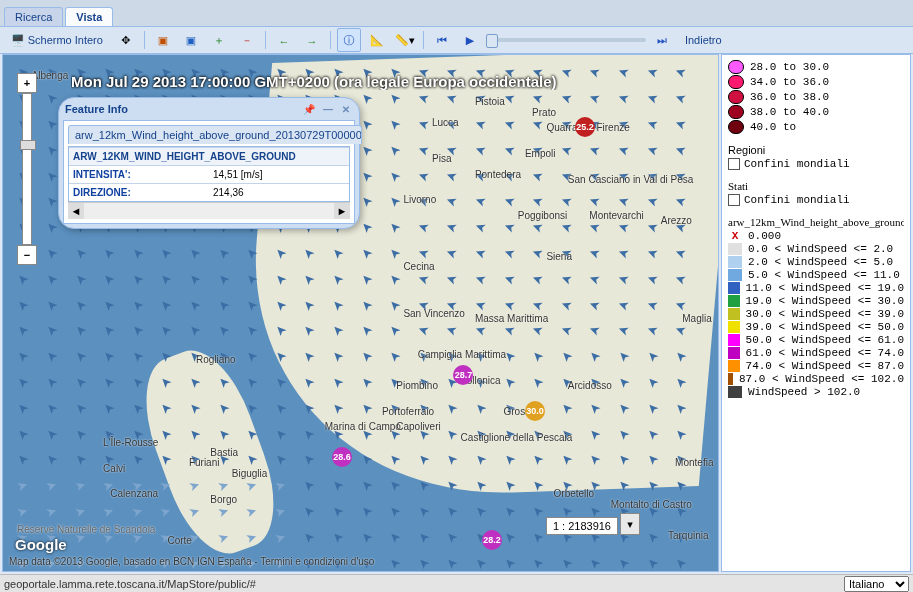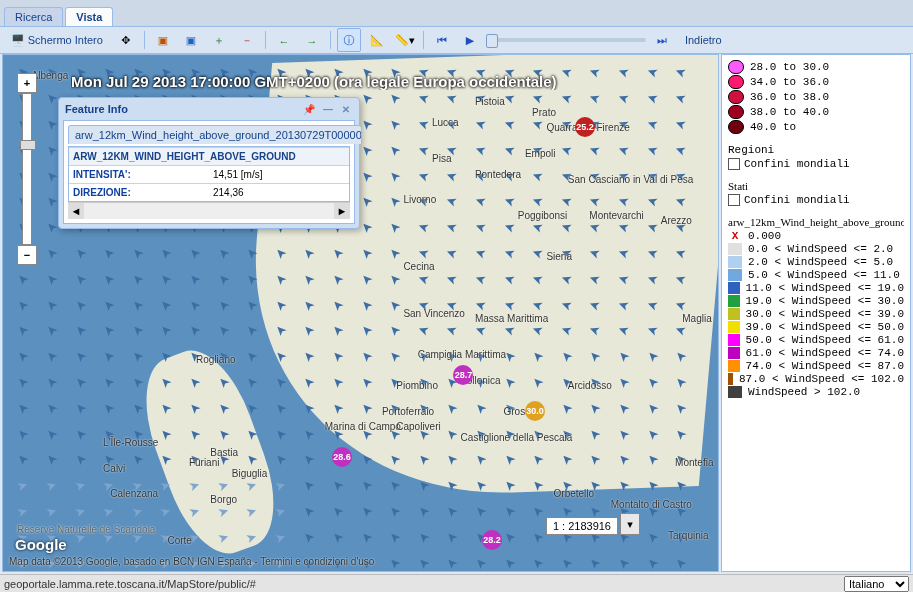--- a/index.html
+++ b/index.html
@@ -114,21 +114,21 @@
   .map-title{
     position:absolute;top:18px;left:68px;right:12px;
     color:#fff;font-size:15px;font-weight:bold;
     text-shadow:0 0 3px #000,0 0 3px #000;
     white-space:nowrap;overflow:hidden;
   }
 
   
   .fwin{
     position:absolute;left:55px;top:42px;width:300px;
-    background:#cddef3;border:1px solid #99bbe8;border-radius:4px;
+    background:#cddef3;border:1px solid #99bbe8;border-radius:16px;
     box-shadow:2px 2px 6px rgba(0,0,0,.3);
   }
   .fwin .titlebar{display:flex;align-items:center;justify-content:space-between;padding:4px 6px;color:#15428b;font-weight:bold;}
   .fwin .tools{display:flex;gap:4px;}
   .fwin .wtool{width:14px;height:14px;display:flex;align-items:center;justify-content:center;cursor:pointer;font-size:10px;color:#6b8ab8;}
   .fwin .winner{background:#fff;margin:0 4px 4px 4px;border:1px solid #99bbe8;padding:4px;}
   .fwin .layertab{display:inline-block;padding:3px 6px;border:1px solid #99bbe8;border-bottom:none;background:#d9e5f3;color:#15428b;border-radius:3px 3px 0 0;white-space:nowrap;overflow:hidden;max-width:280px;}
   .fwin .panel{border:1px solid #99bbe8;}
   .fwin .logo{height:36px;display:flex;align-items:center;justify-content:center;background:#fff;}
   .fwin .logo .lbox{background:#203040;color:#fff;padding:4px 10px;font-style:italic;font-weight:bold;border-radius:3px;letter-spacing:1px;}
@@ -828,21 +828,21 @@
           <div class="lg-row">
             <div class="lg-sw" style="background:#a00020"></div>
             <span>38.0 to 40.0</span>
           </div>
           <div class="lg-row">
             <div class="lg-sw" style="background:#700010"></div>
             <span>40.0 to</span>
           </div>
         </div>
 
-      <div class="lg-title" style="font-family:Liberation Mono, monospace">Regioni</div>
+      <div class="lg-title" style="font-family:Liberation Sans, sans-serif">Regioni</div>
       <div class="lg-chk">
         <div class="box"></div>
           <span>Confini mondiali</span>
       </div>
 
       <div class="lg-title">Stati</div>
       <div class="lg-chk">
         <div class="box"></div>
           <span>Confini mondiali</span>
       </div>

